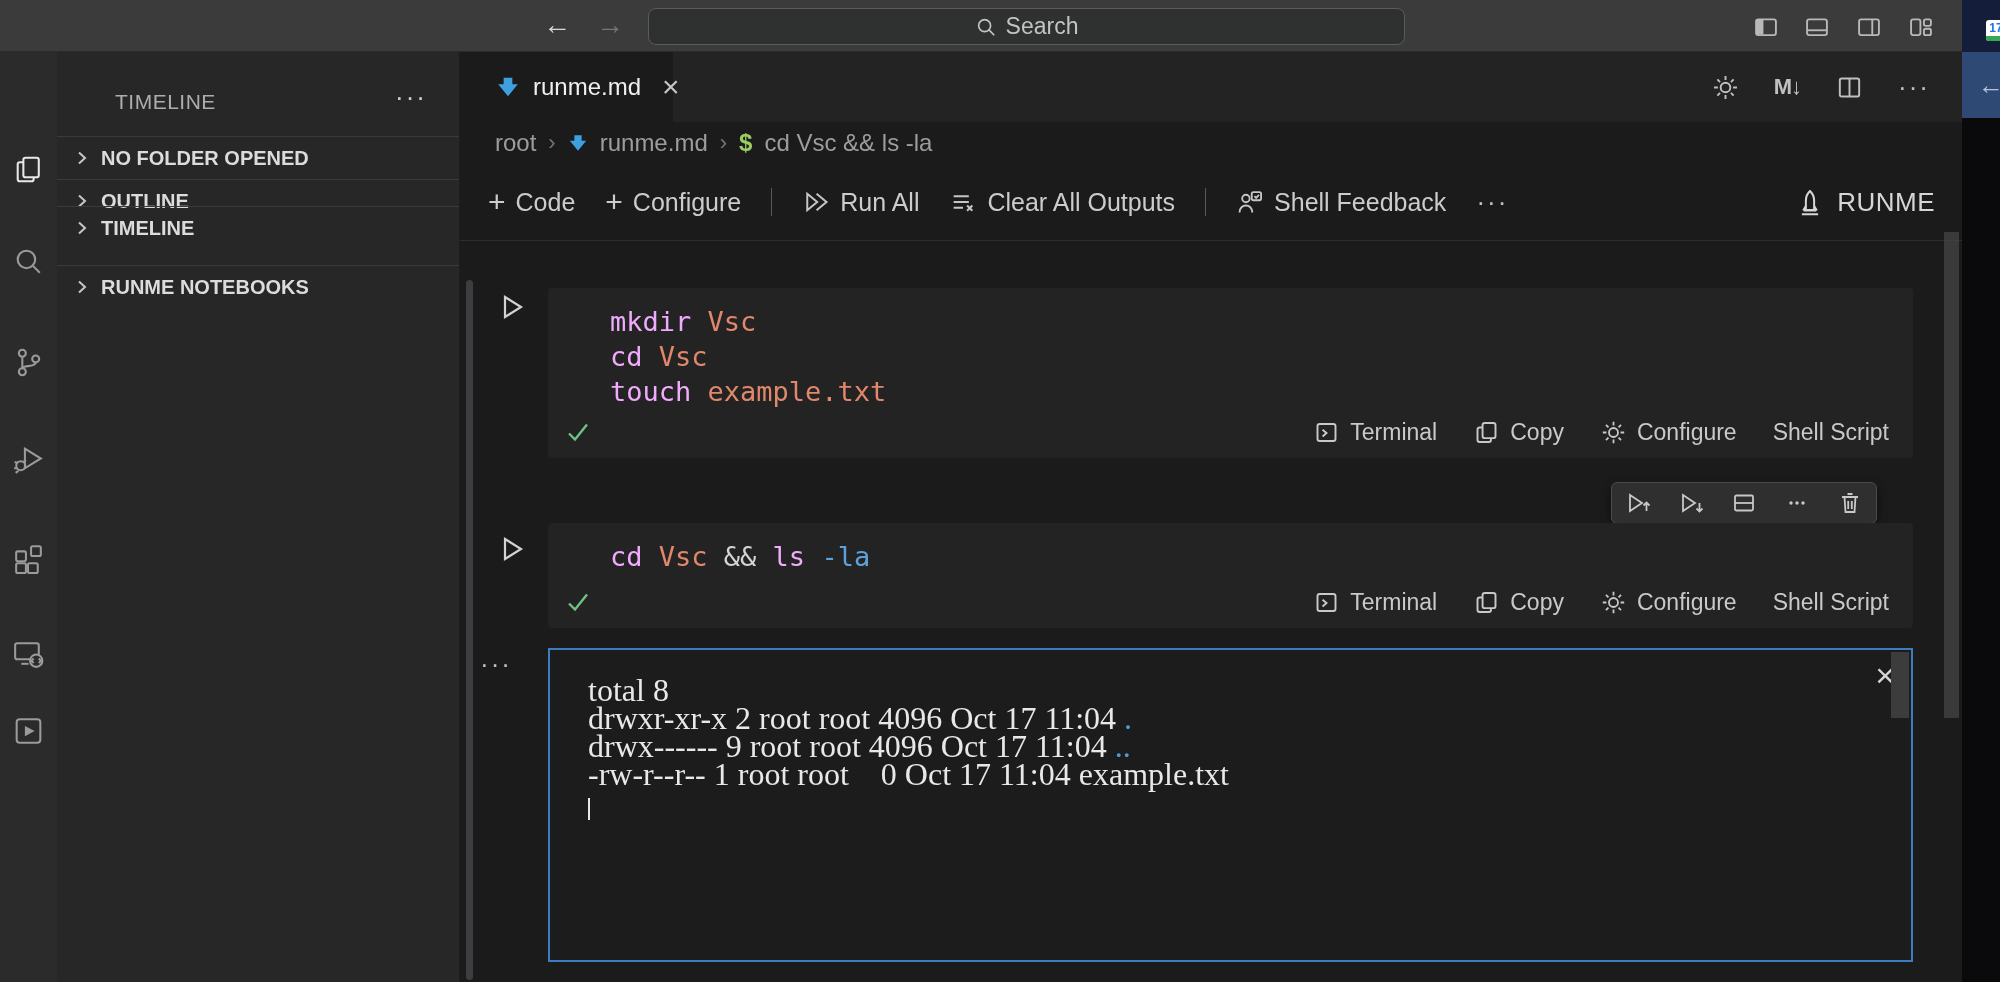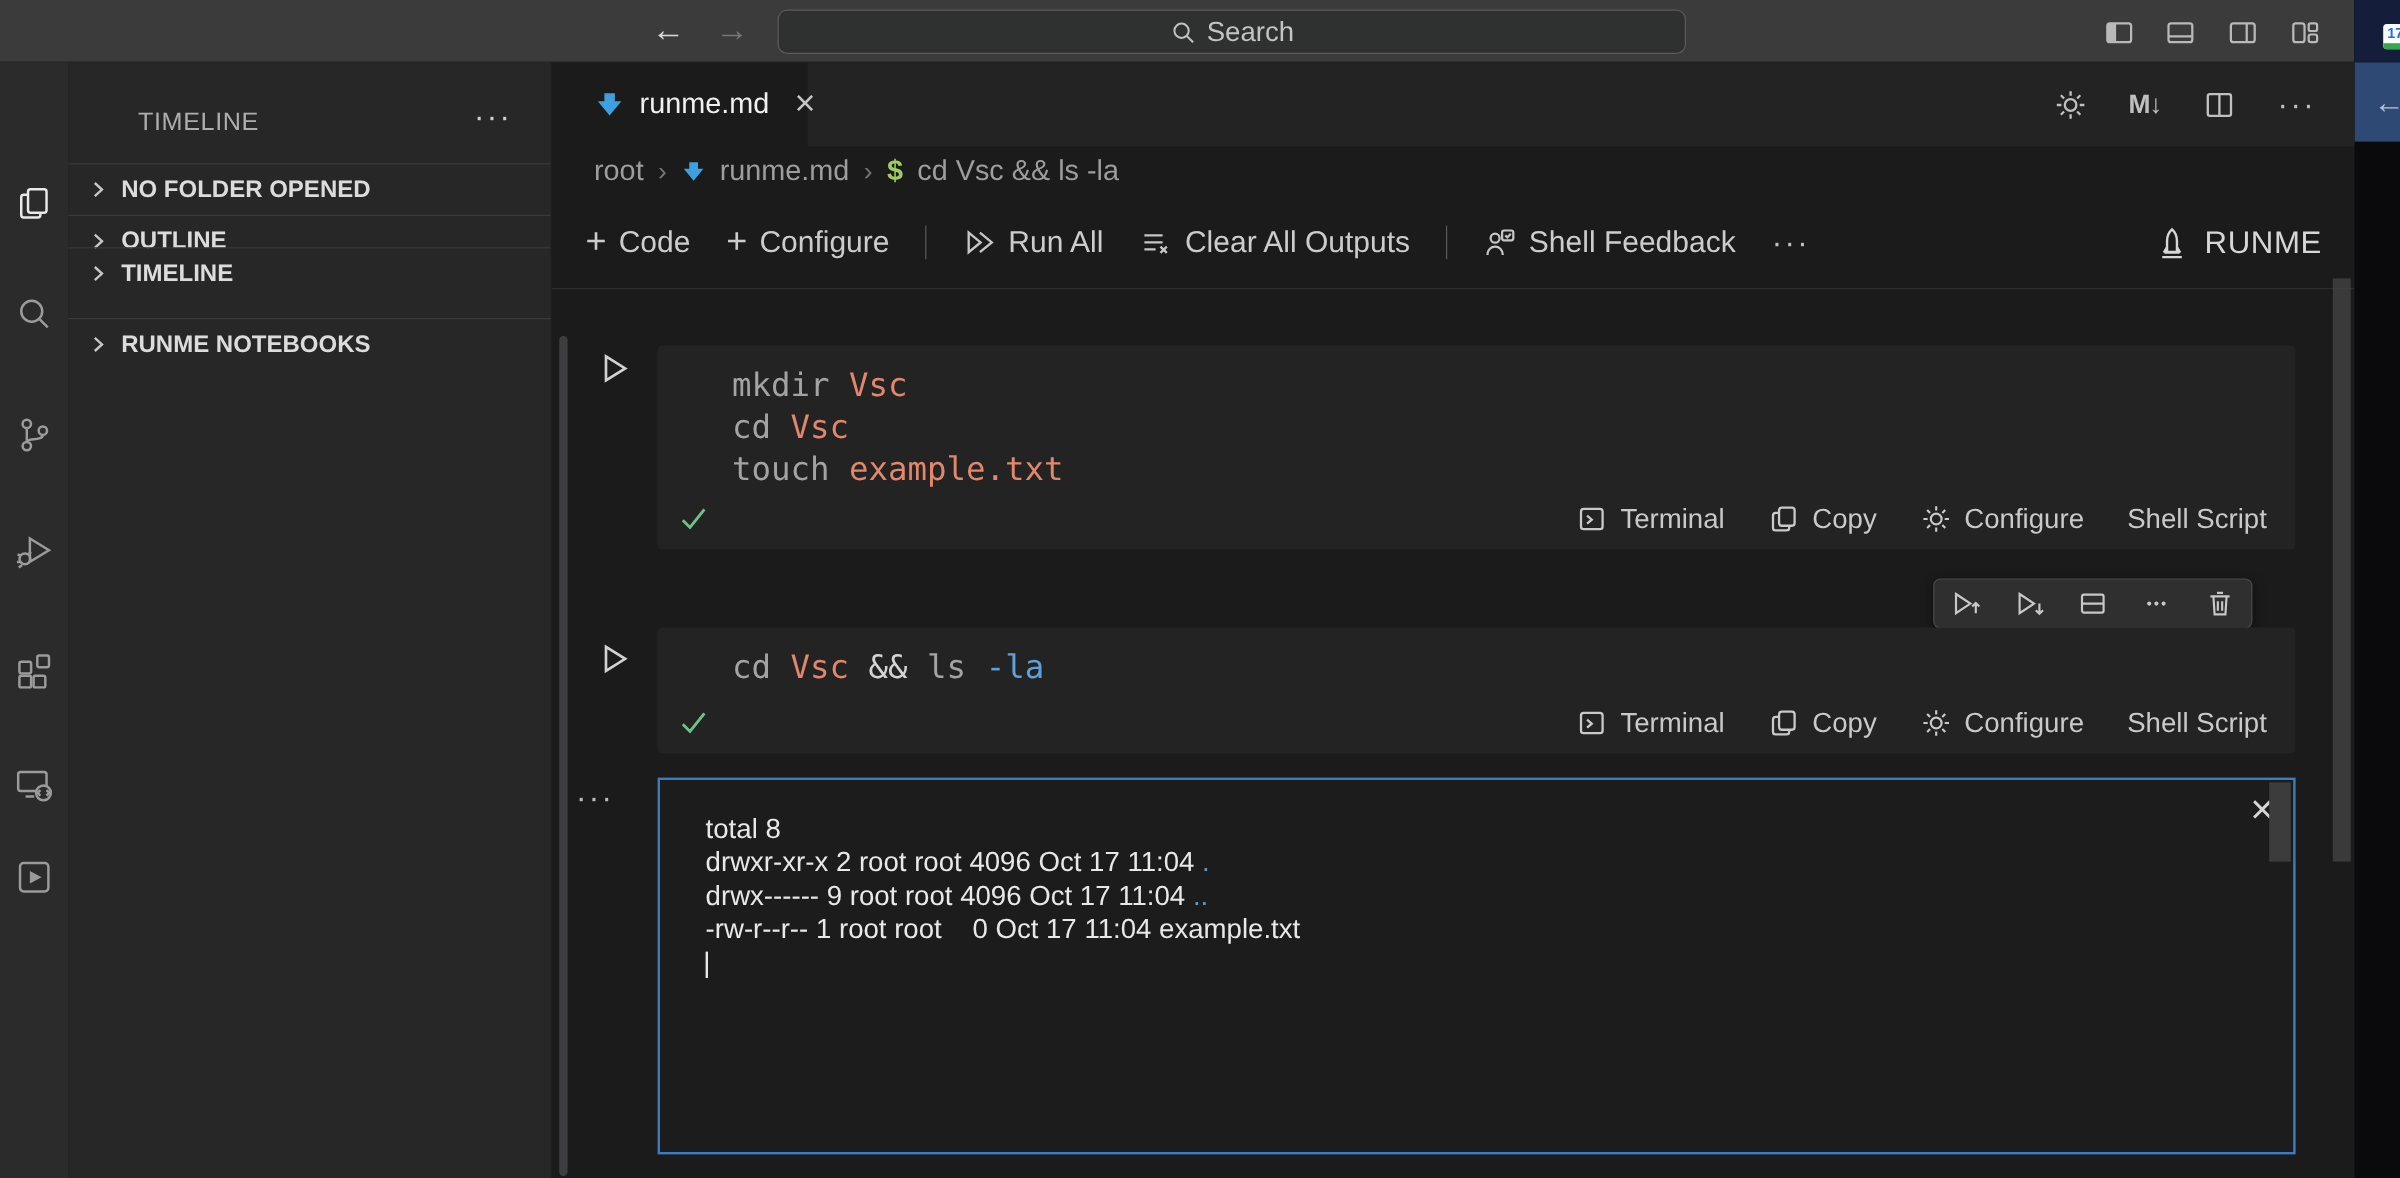--- a/index.html
+++ b/index.html
@@ -83,42 +83,42 @@
 
   
   .nb { position:absolute; left:0; top:189px; width:100%; height:741px; }
   .focusbar { position:absolute; left:6px; top:39px; width:7px; height:700px;
     background:#3e3e42; border-radius:4px; }
   .runbtn { position:absolute; left:36px; width:32px; height:32px; color:#d2d2d2; }
 
   .cell { position:absolute; left:88px; width:1365px; background:#232323; border-radius:4px; }
   .cell-code { font-family:"DejaVu Sans Mono", monospace; font-size:27px; line-height:35px;
     white-space:pre; padding:16px 0 0 62px; }
-  .tok-cmd { color:#a3a3a3; } .tok-arg { color:#e0876c; } .tok-op { color:#d4d4d4; }
+  .tok-cmd { color:#f0abfc; } .tok-arg { color:#e0876c; } .tok-op { color:#d4d4d4; }
   .tok-flag { color:#5ea1da; } .tok-plain { color:#e8e8e8; } .tok-dir { color:#4f9cd6; }
 
   .cell-status { position:absolute; left:16px; right:24px; bottom:8px; height:36px;
     display:flex; align-items:center; }
   .check { width:28px; height:28px; color:#6fc284; }
   .cell-actions { margin-left:auto; display:flex; align-items:center; gap:36px;
     font-size:23px; color:#c9c9c9; }
   .cell-action { display:flex; align-items:center; gap:10px; white-space:nowrap; }
   .cell-action .ico { width:27px; height:27px; }
 
   .hover-toolbar { position:absolute; left:1151px; top:241px; width:266px; height:42px;
     background:#2f2f30; border:1px solid #4b4b4b; border-radius:6px;
     box-shadow:0 3px 10px rgba(0,0,0,.5);
     display:flex; align-items:center; justify-content:space-around; color:#c8c8c8; }
   .ht-ico { width:28px; height:28px; }
 
   .more-dots { position:absolute; left:20px; top:408px; font-size:26px; color:#bdbdbd; letter-spacing:2px; }
 
   .output { position:absolute; left:88px; top:407px; width:1365px; height:314px;
     background:#1c1c1c; border:2px solid #3c7dc2; }
-  .out-lines { font-family:Liberation Sans, sans-serif; font-size:23px; line-height:28px;
+  .out-lines { font-family:Liberation Serif, serif; font-size:32px; line-height:28px;
     white-space:pre; padding:26px 0 0 38px; color:#e8e8e8; }
   .cursor { display:inline-block; width:2px; height:22px; background:#e8e8e8;
     vertical-align:text-bottom; }
   .out-close { position:absolute; right:16px; top:8px; font-size:34px; color:#d5d5d5; line-height:34px; }
   .out-scroll { position:absolute; right:2px; top:2px; width:18px; height:66px; background:#3c3c3c; }
 </style>
 </head>
 <body>
 
 <div class="screen">

